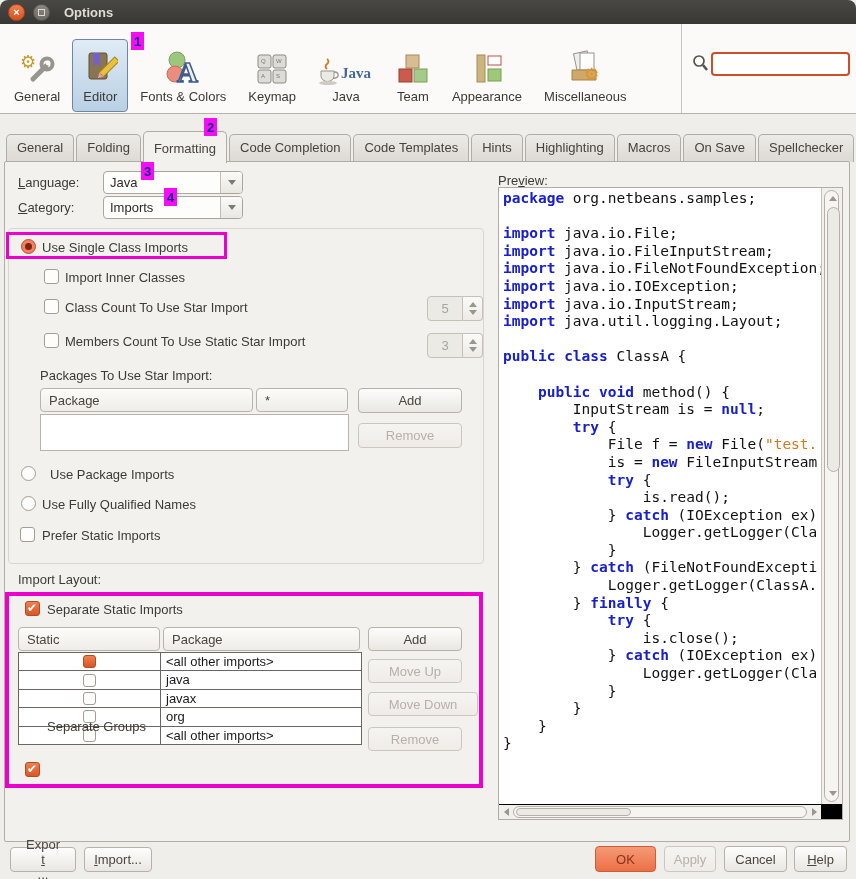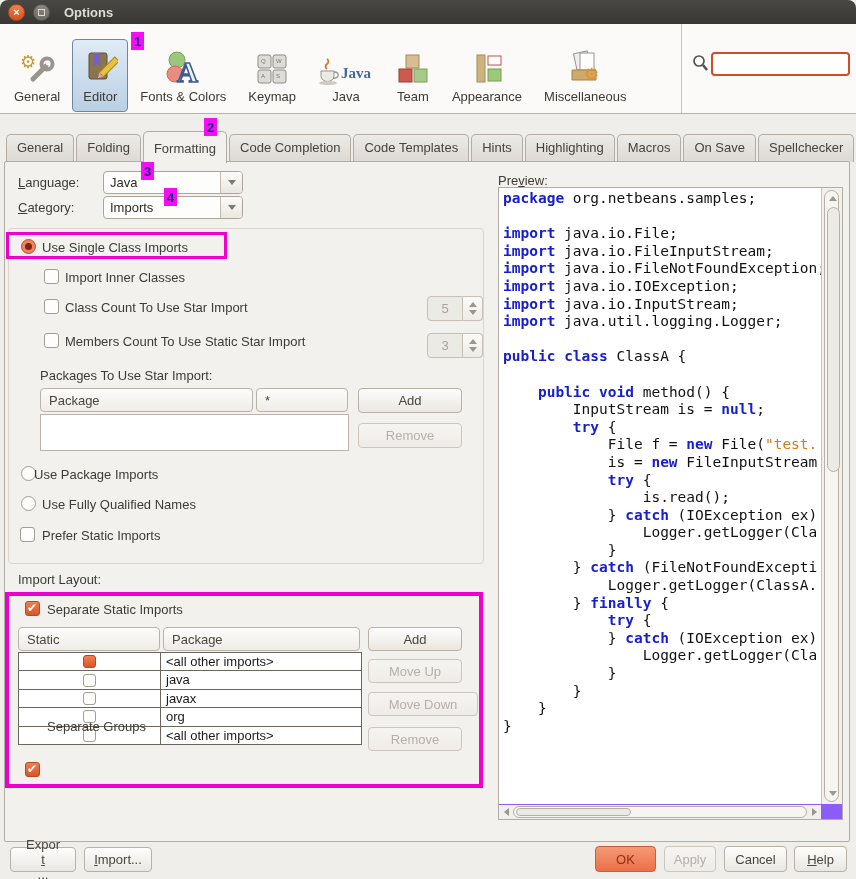--- a/index.html
+++ b/index.html
@@ -91,21 +91,21 @@
 
   .tbl { position:absolute; left:18px; top:652px; width:344px; height:93px;
     background:#fff; border:1px solid #6b665f; display:flex; flex-direction:column; }
   .tbl-row { flex:1; display:flex; border-bottom:1px solid #6b665f; }
   .tbl-row:last-child { border-bottom:none; }
   .tbl-c1 { width:142px; border-right:1px solid #6b665f; display:flex; align-items:center; justify-content:center; }
   .tbl-c2 { flex:1; font-size:13px; color:#1a1a1a; padding:1px 0 0 5px; white-space:nowrap; overflow:hidden; }
 
   
   .preview-panel { position:absolute; left:498px; top:187px; width:345px; height:633px;
-    border:1px solid #b2aca4; background:#8b5cf6; }
+    border:1px solid #b2aca4; background:#000000; }
   .code { position:absolute; left:0; top:0; width:322px; height:616px; background:#fff;
     overflow:hidden; font-family:"DejaVu Sans Mono", monospace; font-size:14.5px;
     padding:2px 0 0 4px; }
   .cl { height:17.6px; white-space:pre; }
   .tk-k { color:#1820ce; font-weight:bold; }
   .tk-p { color:#121212; }
   .tk-s { color:#cf7c1f; }
   .vscroll { position:absolute; left:322px; top:0; width:21px; height:616px; background:#f2f0ec;
     border-left:1px solid #c8c2ba; }
   .vtrack { position:absolute; left:2px; top:2px; width:15px; height:612px;
@@ -315,21 +315,21 @@
   </div>
 
   <div class="lbl" style="left:40px; top:368px;">Packages To Use Star Import:</div>
   <div class="hdr-btn" style="left:40px; top:388px; width:213px;">Package</div>
   <div class="hdr-btn" style="left:256px; top:388px; width:92px;">*</div>
   <div class="whitebox" style="left:40px; top:414px; width:309px; height:37px;"></div>
   <div class="btn" style="left:358px; top:388px; width:104px; height:25px;">Add</div>
   <div class="btn disabled" style="left:358px; top:423px; width:104px; height:25px;">Remove</div>
 
   <span class="radio" style="left:21px; top:466px;"></span>
-  <div class="lbl" style="left:34px; top:467px;">Use Package Imports</div>
+  <div class="lbl" style="left:50px; top:467px;">Use Package Imports</div>
   <span class="radio" style="left:21px; top:496px;"></span>
   <div class="lbl" style="left:42px; top:497px;">Use Fully Qualified Names</div>
   <span class="cb" style="left:20px; top:527px;"></span>
   <div class="lbl" style="left:42px; top:528px;">Prefer Static Imports</div>
 
   <div class="lbl" style="left:18px; top:572px;">Import Layout:</div>
   <span class="cb checked" style="left:25px; top:601px;"></span>
   <div class="lbl" style="left:47px; top:602px;">Separate Static Imports</div>
 
   <div class="hdr-btn" style="left:18px; top:627px; width:142px;">Static</div>
@@ -378,38 +378,39 @@
   <div class="lbl" style="left:498px; top:173px;"><span>Pre</span><span class="mn">v</span><span>iew:</span></div>
   <div class="preview-panel">
     <div class="code">
         <div class="cl"><span class="tk-k">package</span><span class="tk-p"> org.netbeans.samples;</span></div>
         <div class="cl"></div>
         <div class="cl"><span class="tk-k">import</span><span class="tk-p"> java.io.File;</span></div>
         <div class="cl"><span class="tk-k">import</span><span class="tk-p"> java.io.FileInputStream;</span></div>
         <div class="cl"><span class="tk-k">import</span><span class="tk-p"> java.io.FileNotFoundException;</span></div>
         <div class="cl"><span class="tk-k">import</span><span class="tk-p"> java.io.IOException;</span></div>
         <div class="cl"><span class="tk-k">import</span><span class="tk-p"> java.io.InputStream;</span></div>
-        <div class="cl"><span class="tk-k">import</span><span class="tk-p"> java.util.logging.Logger;</span></div>
+        <div class="cl"><span class="tk-k">import</span><span class="tk-p"> java.util.logging.Layout;</span></div>
         <div class="cl"></div>
         <div class="cl"><span class="tk-k">public</span><span class="tk-p"> </span><span class="tk-k">class</span><span class="tk-p"> ClassA {</span></div>
         <div class="cl"></div>
         <div class="cl"><span class="tk-p">    </span><span class="tk-k">public</span><span class="tk-p"> </span><span class="tk-k">void</span><span class="tk-p"> method() {</span></div>
         <div class="cl"><span class="tk-p">        InputStream is = </span><span class="tk-k">null</span><span class="tk-p">;</span></div>
         <div class="cl"><span class="tk-p">        </span><span class="tk-k">try</span><span class="tk-p"> {</span></div>
         <div class="cl"><span class="tk-p">            File f = </span><span class="tk-k">new</span><span class="tk-p"> File(</span><span class="tk-s">"test.</span></div>
         <div class="cl"><span class="tk-p">            is = </span><span class="tk-k">new</span><span class="tk-p"> FileInputStream</span></div>
         <div class="cl"><span class="tk-p">            </span><span class="tk-k">try</span><span class="tk-p"> {</span></div>
         <div class="cl"><span class="tk-p">                is.read();</span></div>
         <div class="cl"><span class="tk-p">            } </span><span class="tk-k">catch</span><span class="tk-p"> (IOException ex)</span></div>
         <div class="cl"><span class="tk-p">                Logger.getLogger(Cla</span></div>
         <div class="cl"><span class="tk-p">            }</span></div>
         <div class="cl"><span class="tk-p">        } </span><span class="tk-k">catch</span><span class="tk-p"> (FileNotFoundExcepti</span></div>
         <div class="cl"><span class="tk-p">            Logger.getLogger(ClassA.</span></div>
         <div class="cl"><span class="tk-p">        } </span><span class="tk-k">finally</span><span class="tk-p"> {</span></div>
         <div class="cl"><span class="tk-p">            </span><span class="tk-k">try</span><span class="tk-p"> {</span></div>
+        <div class="cl"><span class="tk-p">                is.close();</span></div>
         <div class="cl"><span class="tk-p">            } </span><span class="tk-k">catch</span><span class="tk-p"> (IOException ex)</span></div>
         <div class="cl"><span class="tk-p">                Logger.getLogger(Cla</span></div>
         <div class="cl"><span class="tk-p">            }</span></div>
         <div class="cl"><span class="tk-p">        }</span></div>
         <div class="cl"><span class="tk-p">    }</span></div>
         <div class="cl"><span class="tk-p">}</span></div>
       </div>
     <div class="vscroll">
       <div class="vtrack">
         <i class="tri-up-s varr-up"></i>

